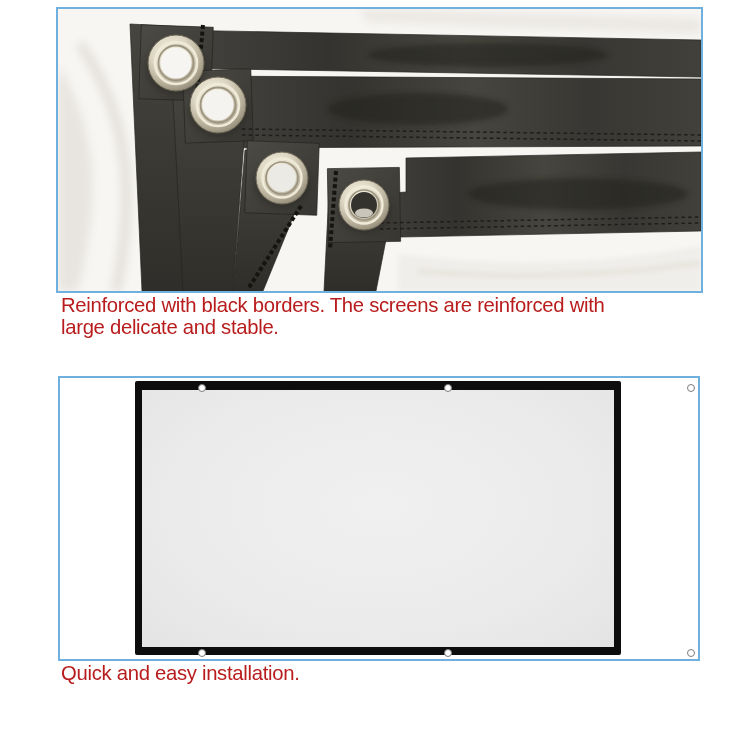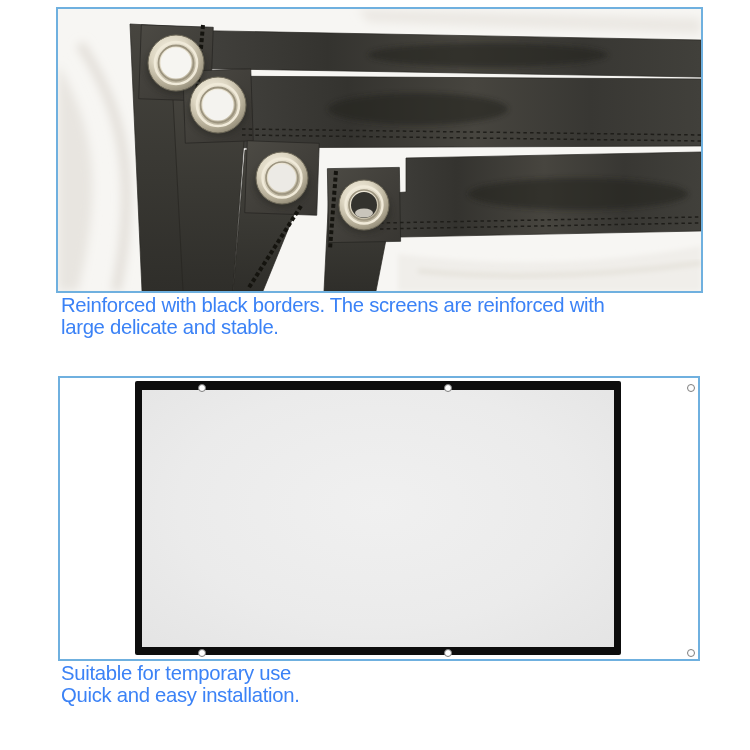--- a/index.html
+++ b/index.html
@@ -9,21 +9,21 @@
     font-family:"Liberation Sans","DejaVu Sans",sans-serif;
     -webkit-font-smoothing:antialiased;
   }
   .img-frame{
     position:absolute;border:2px solid #6fb0df;background:#fff;box-sizing:content-box;
   }
   .frame-photo{left:56px;top:7px;width:643px;height:282px;}
   .frame-diagram{left:58px;top:376px;width:638px;height:281px;}
   .photo-svg{display:block;width:643px;height:282px;}
   .caption{
-    position:absolute;left:61px;color:#3b82f6;
+    position:absolute;left:61px;color:#b91c1c;
     font-size:20.3px;line-height:21.8px;letter-spacing:-0.3px;
   }
   .caption-1{top:295px;width:660px;}
   .caption-2{top:663px;width:660px;}
   .caption div{white-space:nowrap;}
   
   .screen-black{
     position:absolute;left:75px;top:3px;width:486px;height:274px;
     background:#0d0d0d;border-radius:2px;
   }
@@ -173,15 +173,14 @@
     <div class="eyelet tl"></div>
     <div class="eyelet tc"></div>
     <div class="eyelet tr"></div>
     <div class="eyelet bl"></div>
     <div class="eyelet bc"></div>
     <div class="eyelet br"></div>
   </div>
 </figure>
 
 <div class="caption caption-2">
-  <div>Suitable for temporary use</div>
   <div>Quick and easy installation.</div>
 </div>
 
 </body></html>

